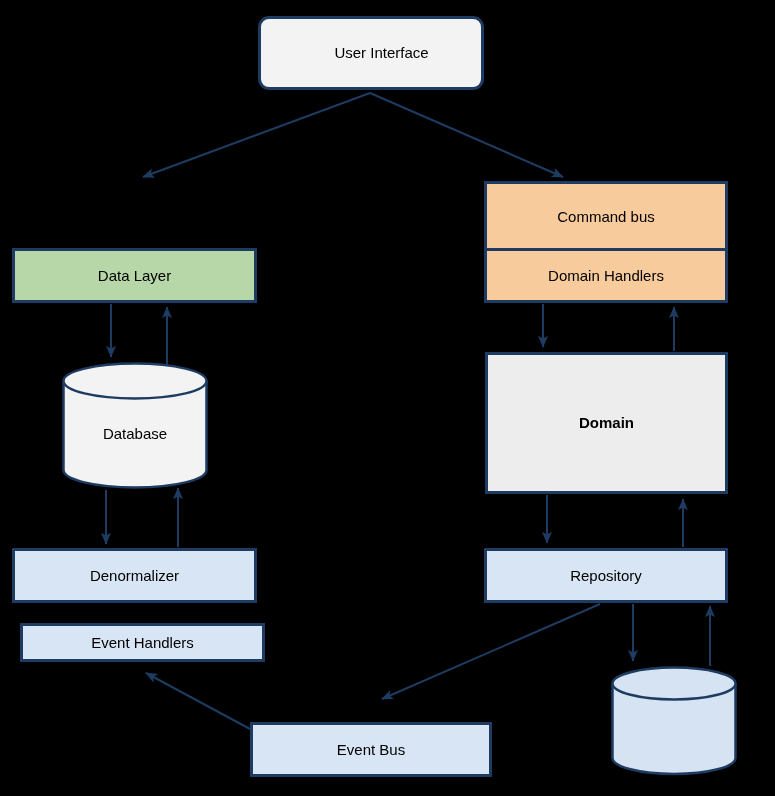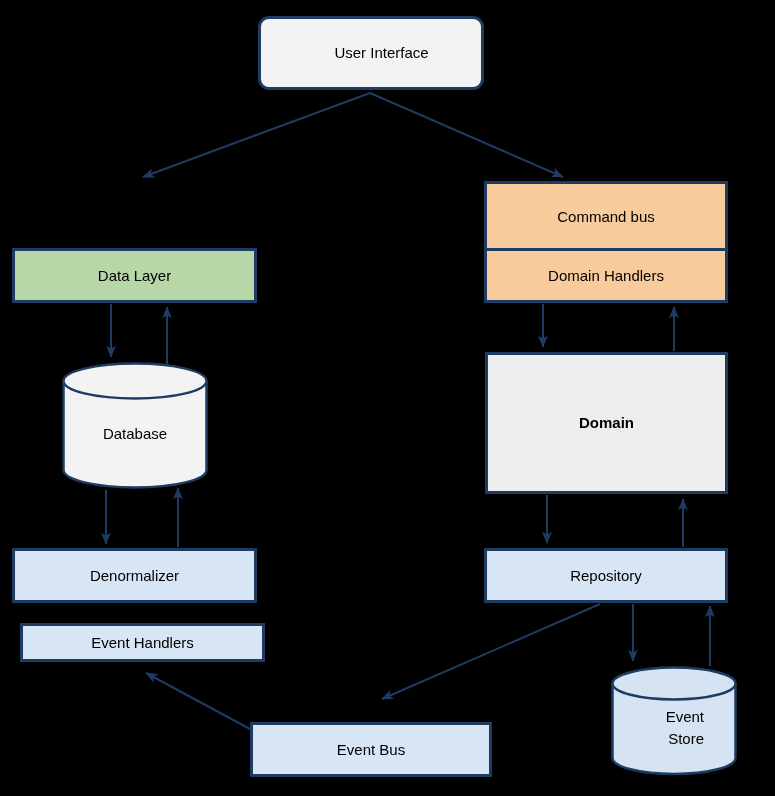--- a/index.html
+++ b/index.html
@@ -100,16 +100,15 @@
 
   <div class="node box fill-blue" style="left:250px;top:703px;width:242px;height:55px;margin-top:19px;">
     <span>Event Bus</span>
   </div>
 
   <div class="node cyl cyl-blue" style="left:611px;top:666px;width:126px;height:110px;padding-top:14px;">
     <svg width="126" height="110" viewBox="0 0 126 110">
       <path class="cyl-fill" d="M1.5,17.5 L1.5,92 A61.5,16 0 0 0 124.5,92 L124.5,17.5"></path>
       <ellipse class="cyl-fill" cx="63" cy="17.5" rx="61.5" ry="16"></ellipse>
     </svg>
-    <span style="width:60px;">Event Store</span>
   </div>
 
 </div>
 
 </body></html>

